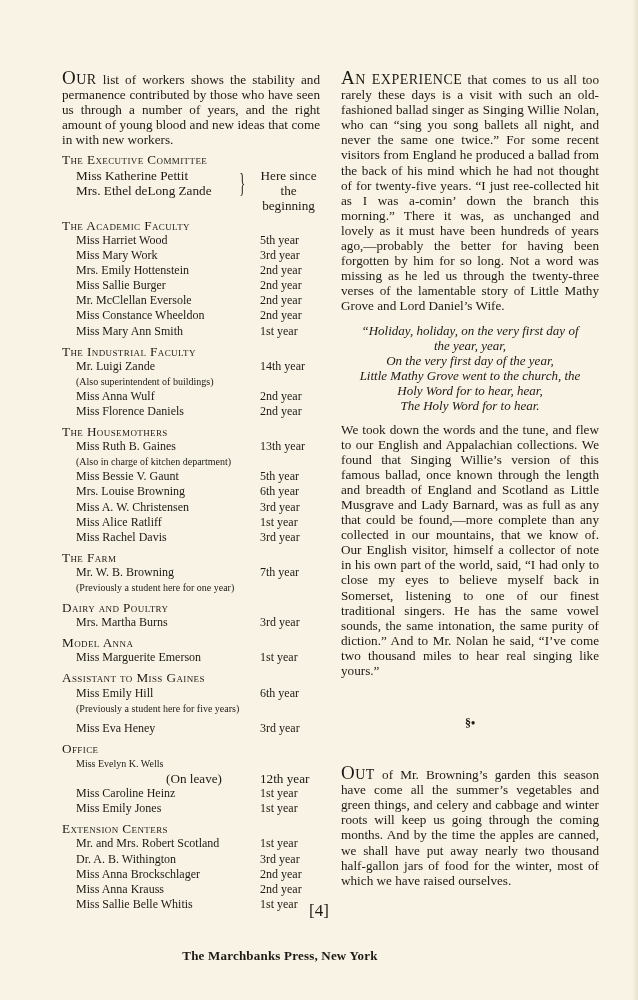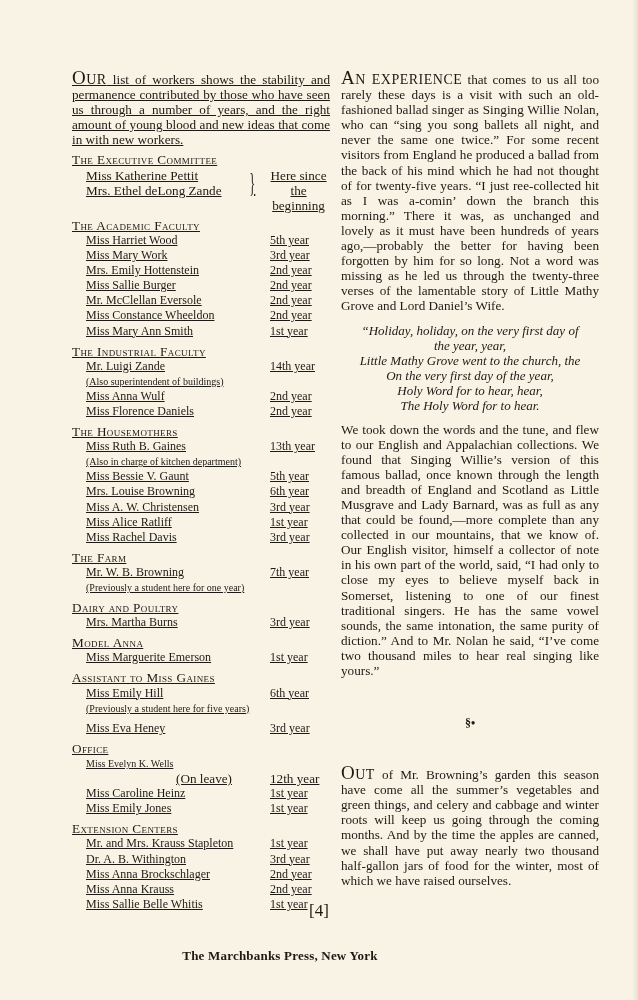--- a/index.html
+++ b/index.html
@@ -4,21 +4,21 @@
 <style>
   html, body { margin:0; padding:0; }
   body {
     width:638px; height:1000px; overflow:hidden;
     background:#f8f3e4;
     font-family:"Liberation Serif","DejaVu Serif",serif;
     color:#1d1a16;
     position:relative;
   }
   .page { position:absolute; left:0; top:0; width:638px; height:1000px; }
-  .col-left { position:absolute; left:72px; top:70px; width:258px;text-decoration:underline; }
+  .col-left { position:absolute; left:62px; top:70px; width:258px; }
   .col-right { position:absolute; left:341px; top:70px; width:258px; }
   p { margin:0; }
   .intro, .body-text {
     font-size:13.2px; line-height:15.1px; text-align:justify;
   }
   .dropcap-word { font-size:19px; letter-spacing:0.5px; }
   .dropcap-word .small { font-size:14px; }
   .section { margin-top:5px; }
   .sec-title {
     font-variant:small-caps; font-size:13.2px; line-height:15.1px;
@@ -195,21 +195,21 @@
             <span class="name">Miss Emily Jones</span>
             <span class="yr">1st year</span>
           </div>
         </div>
     </div>
 
     <div class="section">
       <div class="sec-title">Extension Centers</div>
       <div id="extension-rows">
           <div class="row">
-            <span class="name">Mr. and Mrs. Krauss Stapleton</span>
+            <span class="name">Mr. and Mrs. Robert Scotland</span>
             <span class="yr">1st year</span>
           </div>
           <div class="row">
             <span class="name">Dr. A. B. Withington</span>
             <span class="yr">3rd year</span>
           </div>
           <div class="row">
             <span class="name">Miss Anna Brockschlager</span>
             <span class="yr">2nd year</span>
           </div>
@@ -224,22 +224,22 @@
         </div>
     </div>
   </div>
 
   <div class="col-right">
     <p class="body-text"><span class="dropcap-word"><span>A</span><span class="small">N EXPERIENCE</span></span><span> that comes to us all too rarely these days is a visit with such an old-fashioned ballad singer as Singing Willie Nolan, who can “sing you song ballets all night, and never the same one twice.” For some recent visitors from England he produced a ballad from the back of his mind which he had not thought of for twenty-five years. “I just ree-collected hit as I was a-comin’ down the branch this morning.” There it was, as unchanged and lovely as it must have been hundreds of years ago,—probably the better for having been forgotten by him for so long. Not a word was missing as he led us through the twenty-three verses of the lamentable story of Little Mathy Grove and Lord Daniel’s Wife.</span></p>
 
     <div class="poem">
       <div>“Holiday, holiday, on the very first day of</div>
       <div>the year, year,</div>
+      <div>On the very first day of the year,</div>
       <div>Little Mathy Grove went to the church, the</div>
-      <div>On the very first day of the year,</div>
       <div>Holy Word for to hear, hear,</div>
       <div>The Holy Word for to hear.</div>
     </div>
 
     <p class="body-text">We took down the words and the tune, and flew to our English and Appalachian collections. We found that Singing Willie’s version of this famous ballad, once known through the length and breadth of England and Scotland as Little Musgrave and Lady Barnard, was as full as any that could be found,—more complete than any collected in our mountains, that we know of. Our English visitor, himself a collector of note in his own part of the world, said, “I had only to close my eyes to believe myself back in Somerset, listening to one of our finest traditional singers. He has the same vowel sounds, the same intonation, the same purity of diction.” And to Mr. Nolan he said, “I’ve come two thousand miles to hear real singing like yours.”</p>
 
     <div class="ornament">§•</div>
 
     <p class="body-text"><span class="dropcap-word"><span>O</span><span class="small">UT</span></span><span> of Mr. Browning’s garden this season have come all the summer’s vegetables and green things, and celery and cabbage and winter roots will keep us going through the coming months. And by the time the apples are canned, we shall have put away nearly two thousand half-gallon jars of food for the winter, most of which we have raised ourselves.</span></p>
   </div>

